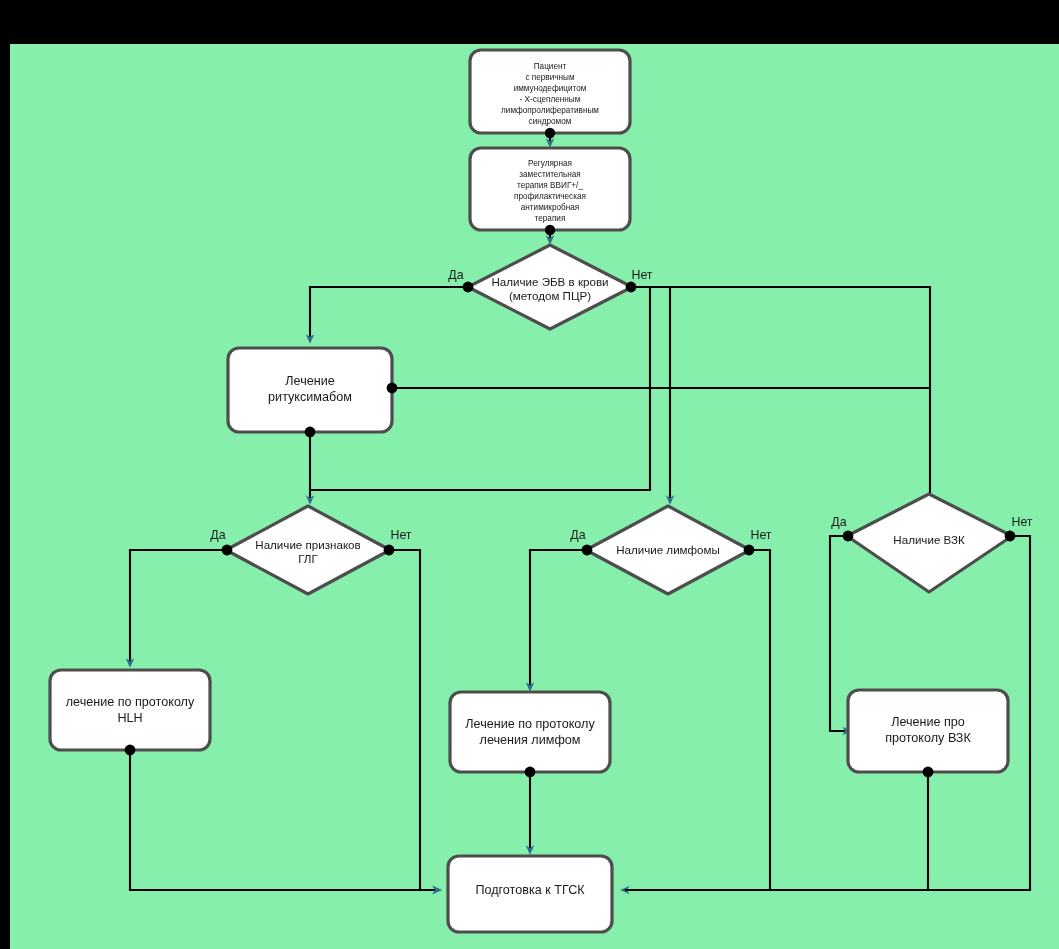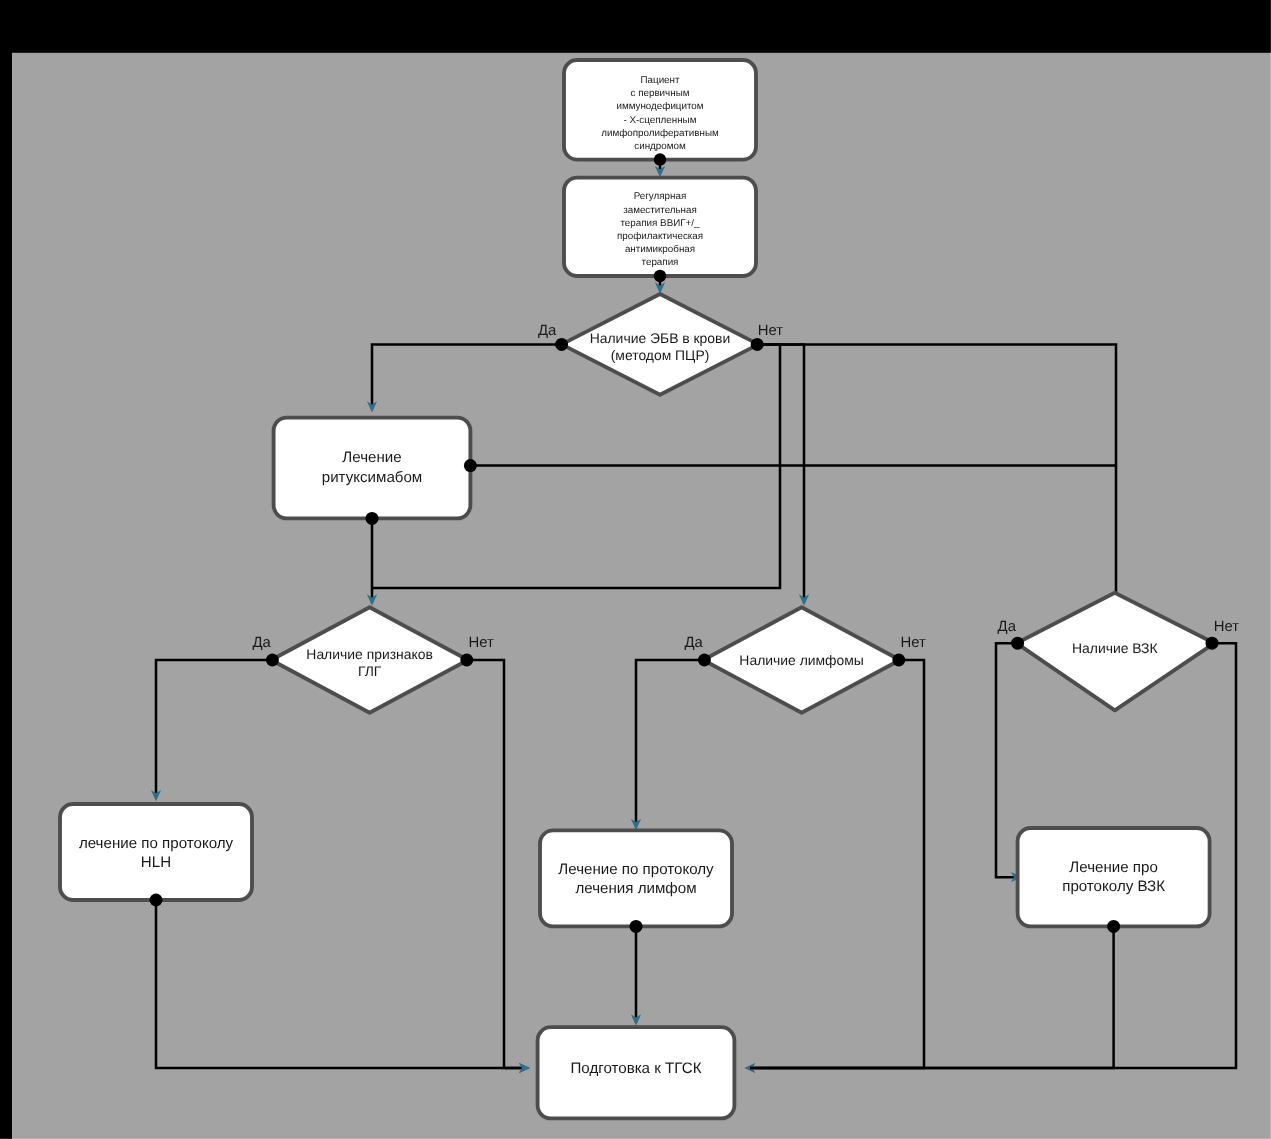--- a/index.html
+++ b/index.html
@@ -10,21 +10,21 @@
   body {
     width: 1059px;
     height: 949px;
     font-family: "Liberation Sans", sans-serif;
     overflow: hidden;
   }
   #canvas {
     position: relative;
     width: 1059px;
     height: 949px;
-    background: #a3a3a3;
+    background: #86efac;
   }
   .bar-top {
     position: absolute;
     left: 0; top: 0;
     width: 1059px; height: 44px;
     background: #000000;
   }
   .bar-left {
     position: absolute;
     left: 0; top: 0;

